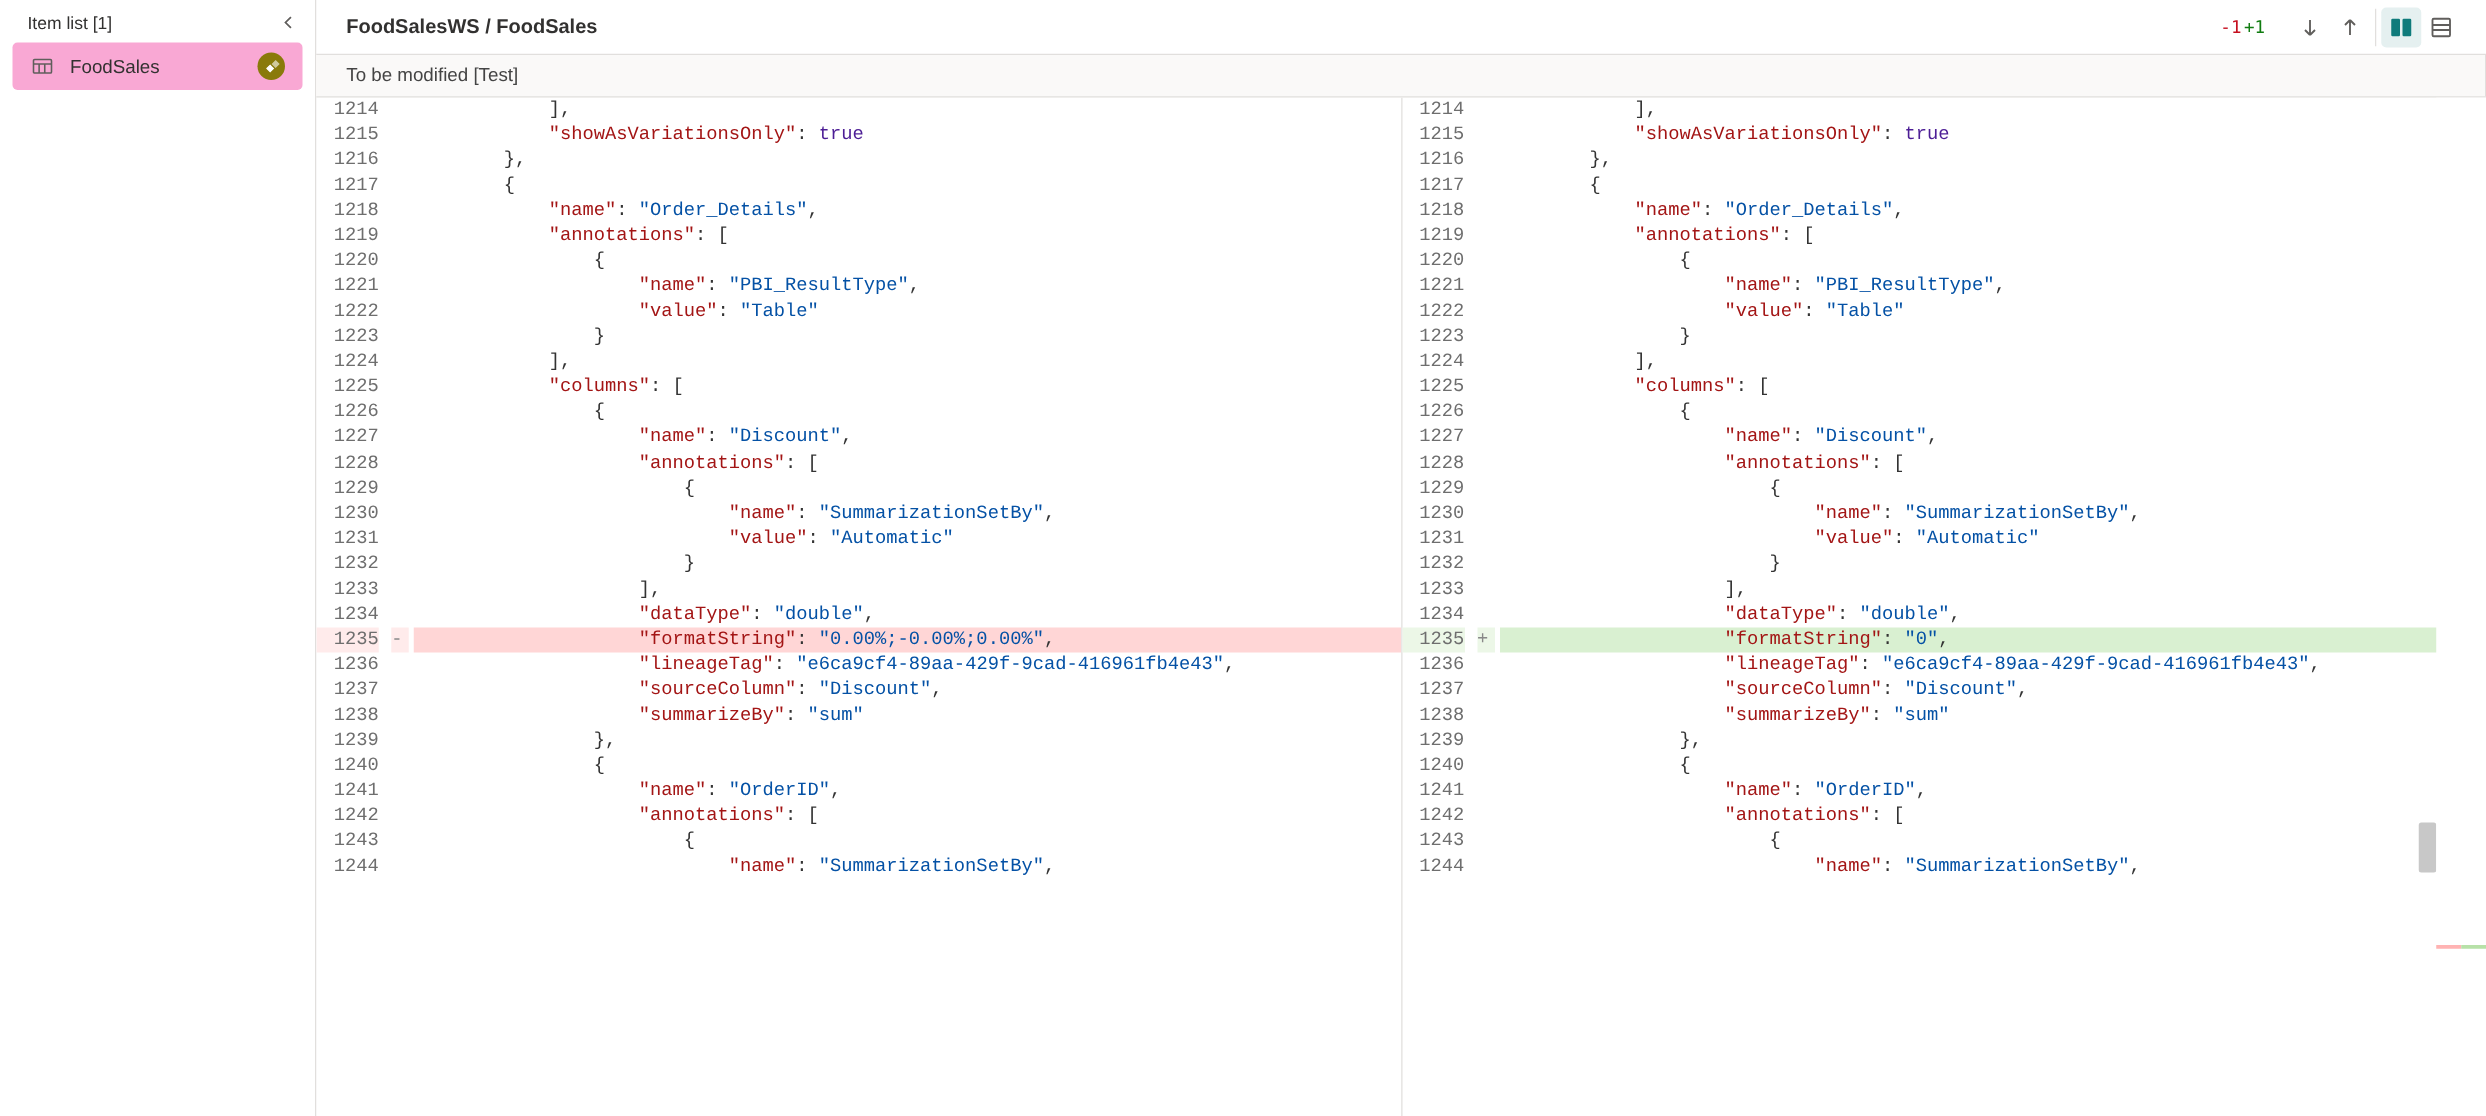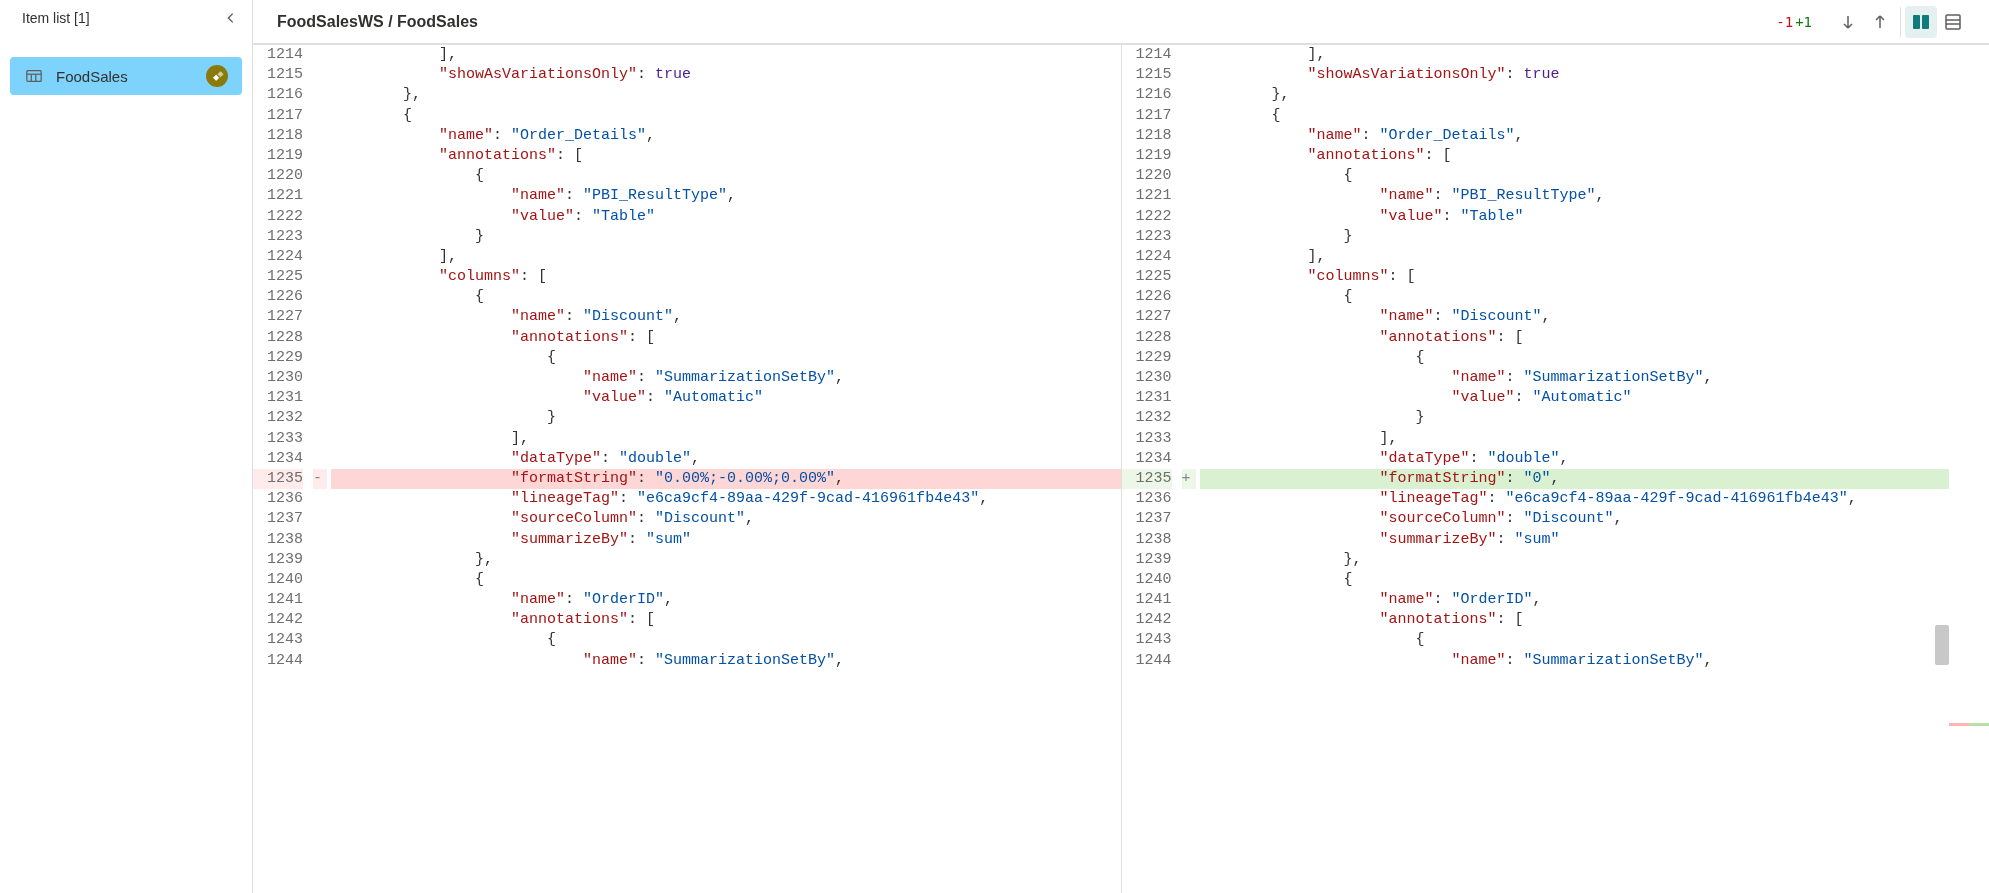--- a/index.html
+++ b/index.html
@@ -3,21 +3,21 @@
 <meta charset="utf-8">
 <style>
   * { margin: 0; padding: 0; box-sizing: border-box; }
   body { font-family: "Segoe UI", Arial, sans-serif; font-size: 14px; color: #323130; background: #fff; overflow: hidden; }
   .app { display: flex; height: 893px; width: 1989px; }
 
   
   .sidebar { width: 253px; flex: 0 0 253px; border-right: 1px solid #e1dfdd; display: flex; flex-direction: column; }
   .sidebar-header { display: flex; align-items: center; justify-content: space-between; padding: 10px 14px 8px 22px; }
   .chevron-left { width: 14px; height: 14px; display: inline-flex; align-items: center; justify-content: center; cursor: pointer; }
-  .sidebar-item { display: flex; align-items: center; gap: 12px; padding: 8px 14px; margin: 23px 10px; background: #7dd3fc; border-radius: 4px; cursor: pointer; }
+  .sidebar-item { display: flex; align-items: center; gap: 12px; padding: 8px 14px; margin: 0 10px; background: #f9a8d4; border-radius: 4px; cursor: pointer; }
   .sidebar-item-icon { width: 20px; height: 20px; display: flex; align-items: center; justify-content: center; color: #605e5c; }
   .sidebar-item-label { flex: 1; font-size: 15px; }
   .sidebar-item-badge { width: 22px; height: 22px; border-radius: 50%; background: #8a7a0a; display: flex; align-items: center; justify-content: center; }
   .sidebar-item-badge svg { width: 14px; height: 14px; fill: #fff; stroke:#fff; }
 
   
   .main { flex: 1; display: flex; flex-direction: column; min-width: 0; }
   .topbar { height: 44px; display: flex; align-items: center; padding: 0 20px 0 24px; border-bottom: 1px solid #e1dfdd; }
   .breadcrumb { font-size: 16px; font-weight: 600; flex: 1; }
   .diffcount { display: flex; gap: 2px; font-size: 14px; font-family: Consolas, monospace; padding-right: 20px; }
@@ -115,20 +115,21 @@
       <div class="topbar-btn">
         <svg viewBox="0 0 18 18" width="18" height="18" fill="none" stroke="currentColor" stroke-width="1.5">
             <rect x="2" y="2" width="14" height="14" rx="1"></rect>
             <line x1="2" y1="7" x2="16" y2="7"></line>
             <line x1="2" y1="11" x2="16" y2="11"></line>
           </svg>
       </div>
     </div>
 
     <div class="panes-header">
+      <div class="pane-title">To be modified [Test]</div>
     </div>
 
     <div class="diff">
       <div class="pane">
         <div class="gutter" id="lgutter">
             <div class="row">1214</div>
             <div class="row">1215</div>
             <div class="row">1216</div>
             <div class="row">1217</div>
             <div class="row">1218</div>

